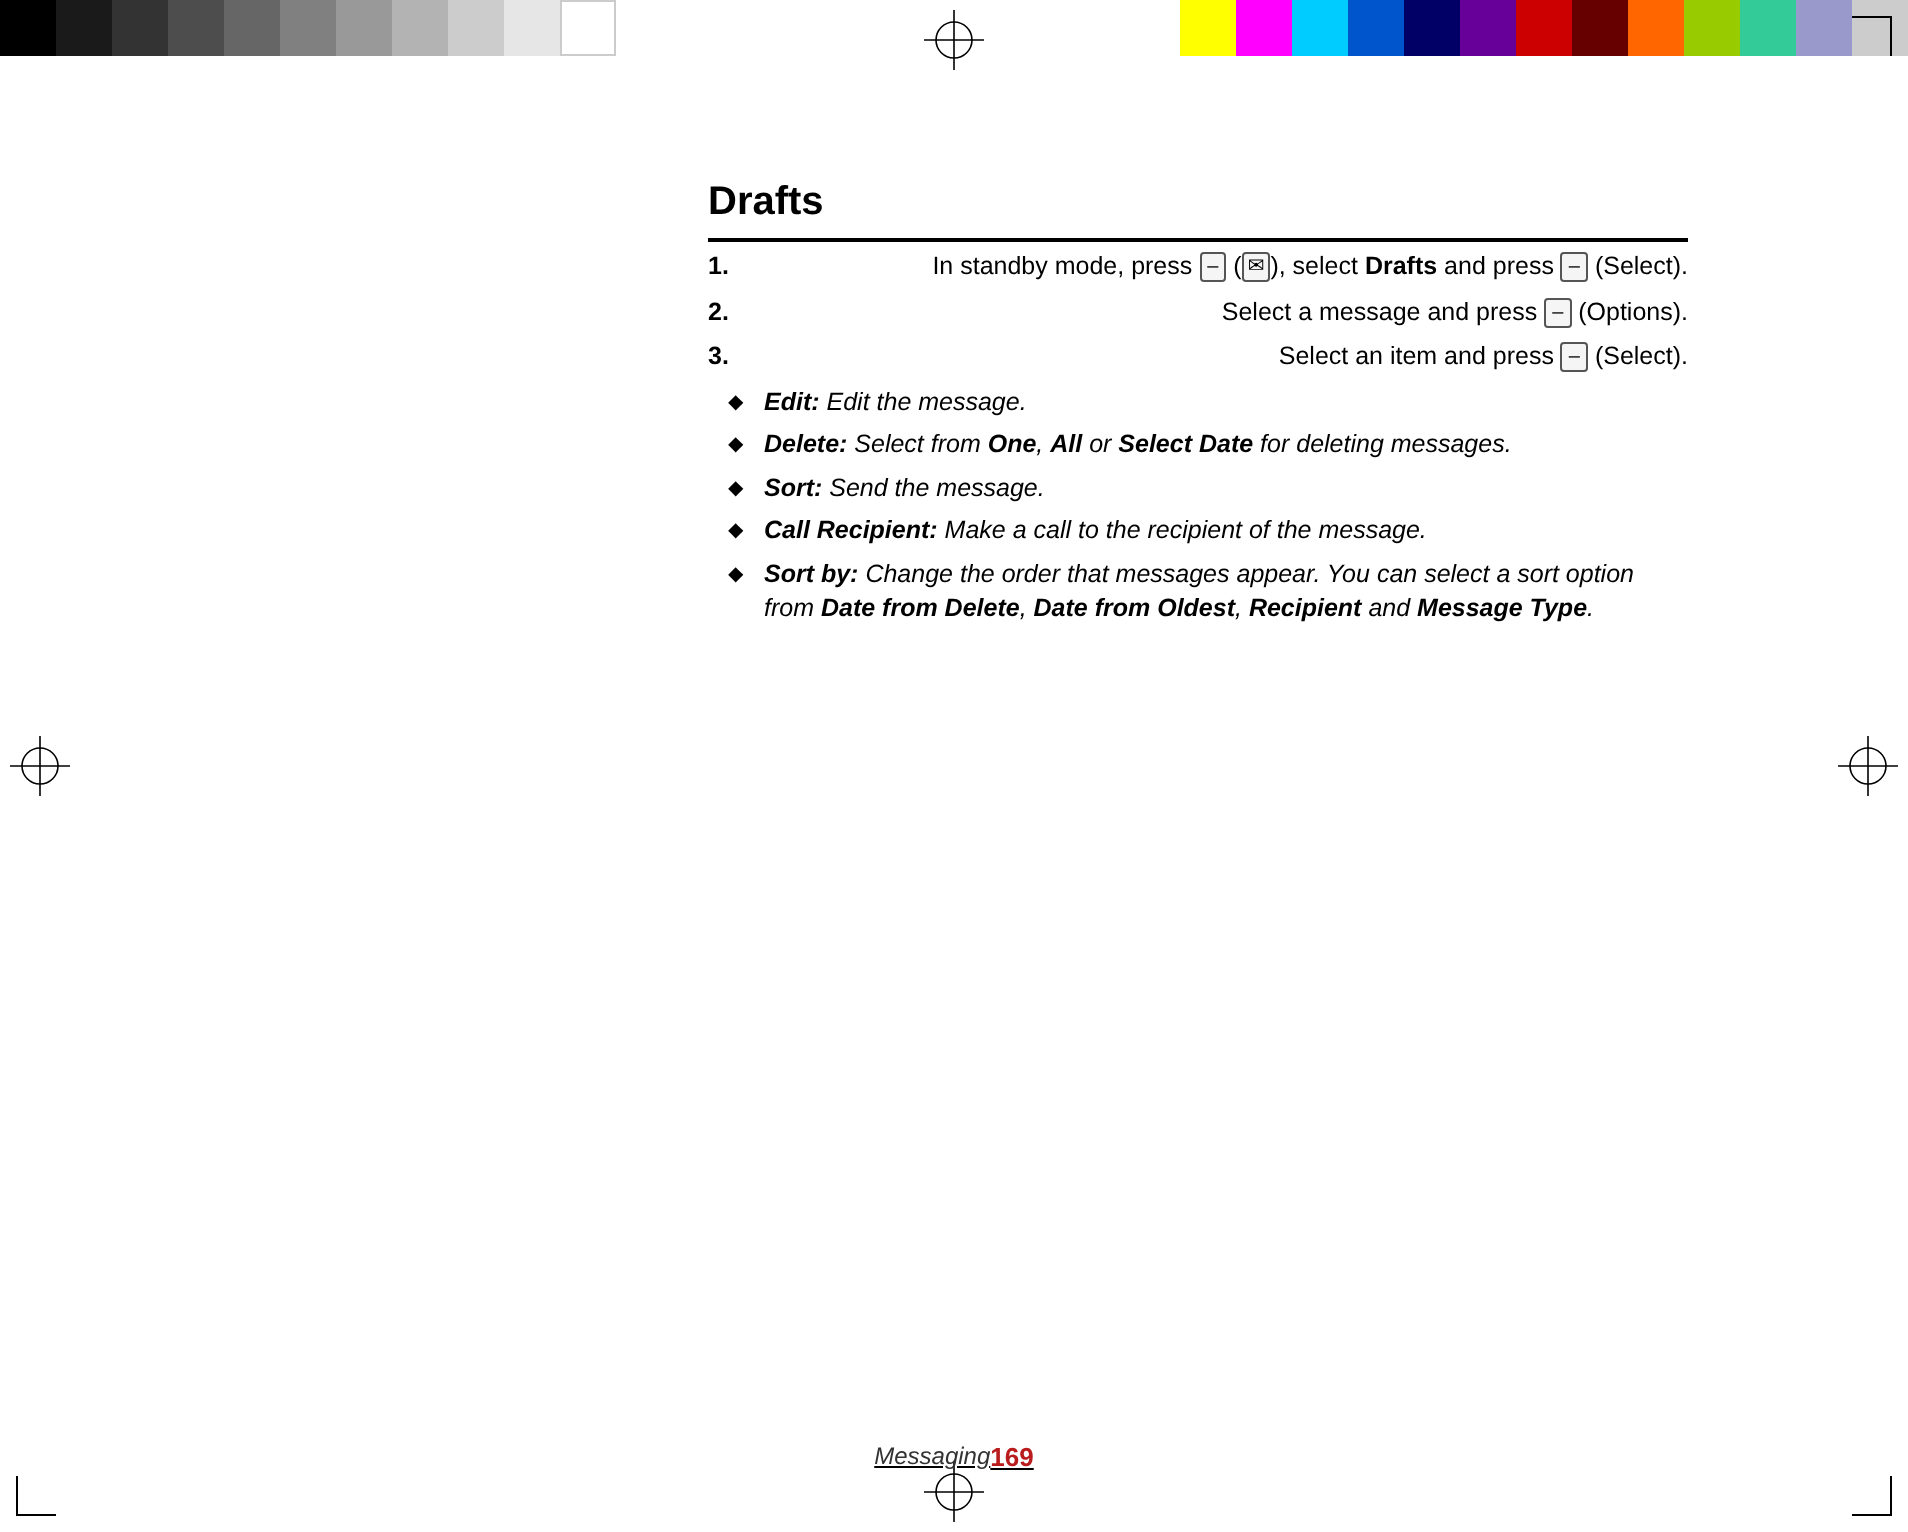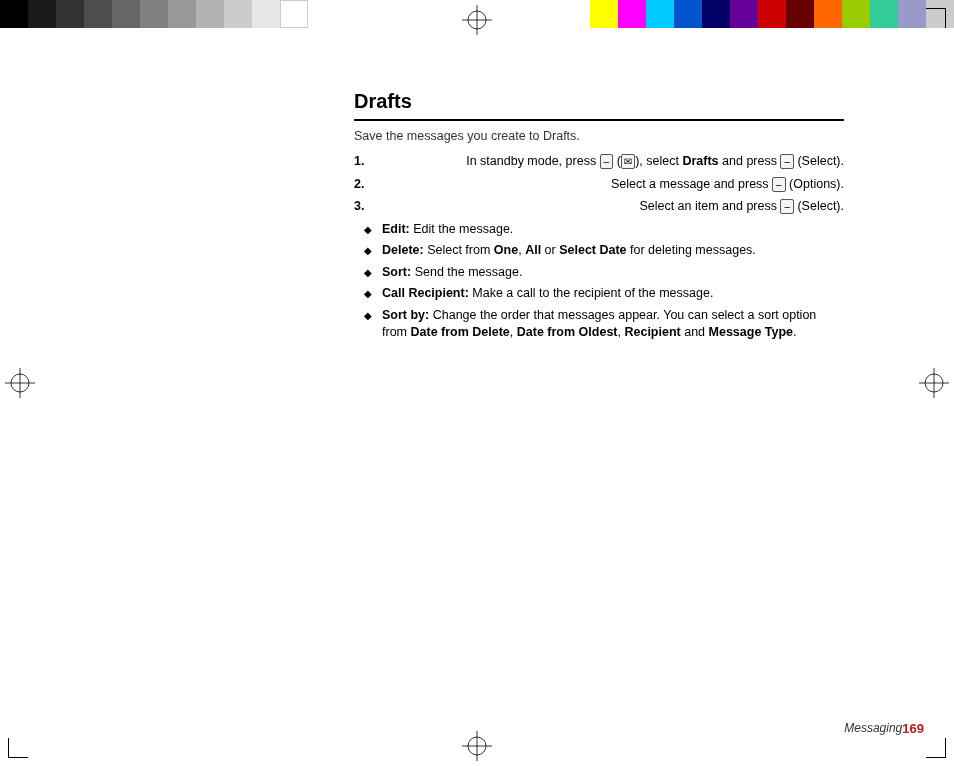--- a/index.html
+++ b/index.html
@@ -207,31 +207,33 @@
     .bullet-diamond {
       min-width: 14px;
       margin-right: 4px;
       color: #000;
       font-size: 10px;
       padding-top: 2px;
     }
 
     .sub-text {
       flex: 1;
+      font-style: italic;
     }
 
     
     .footer {
       position: absolute;
       bottom: 30px;
       left: 0;
       right: 0;
       display: flex;
-      justify-content: flex-end;
+      justify-content: center;
       padding: 0 30px;
+      text-decoration: underline;
     }
 
     .footer-left {
       font-style: italic;
       font-size: 12px;
       color: #333;
     }
 
     .footer-right {
       font-size: 13px;
@@ -308,21 +310,20 @@
 
 <div class="crop-mark crop-tl"></div>
 <div class="crop-mark crop-tr"></div>
 <div class="crop-mark crop-bl"></div>
 <div class="crop-mark crop-br"></div>
 
 <div class="main-content">
 
   <h1 class="page-title">Drafts</h1>
 
-  <p class="intro-text">Save the messages you create to Drafts.</p>
 
   <ol class="steps-list">
 
     <li class="step-item">
       <span class="step-number bold">1.</span>
       <span class="step-text">
         In standby mode, press <span class="key-icon">–</span>
         (<span class="msg-icon">✉</span>), select
         <span class="bold">Drafts</span> and press
         <span class="key-icon">–</span> (Select).

